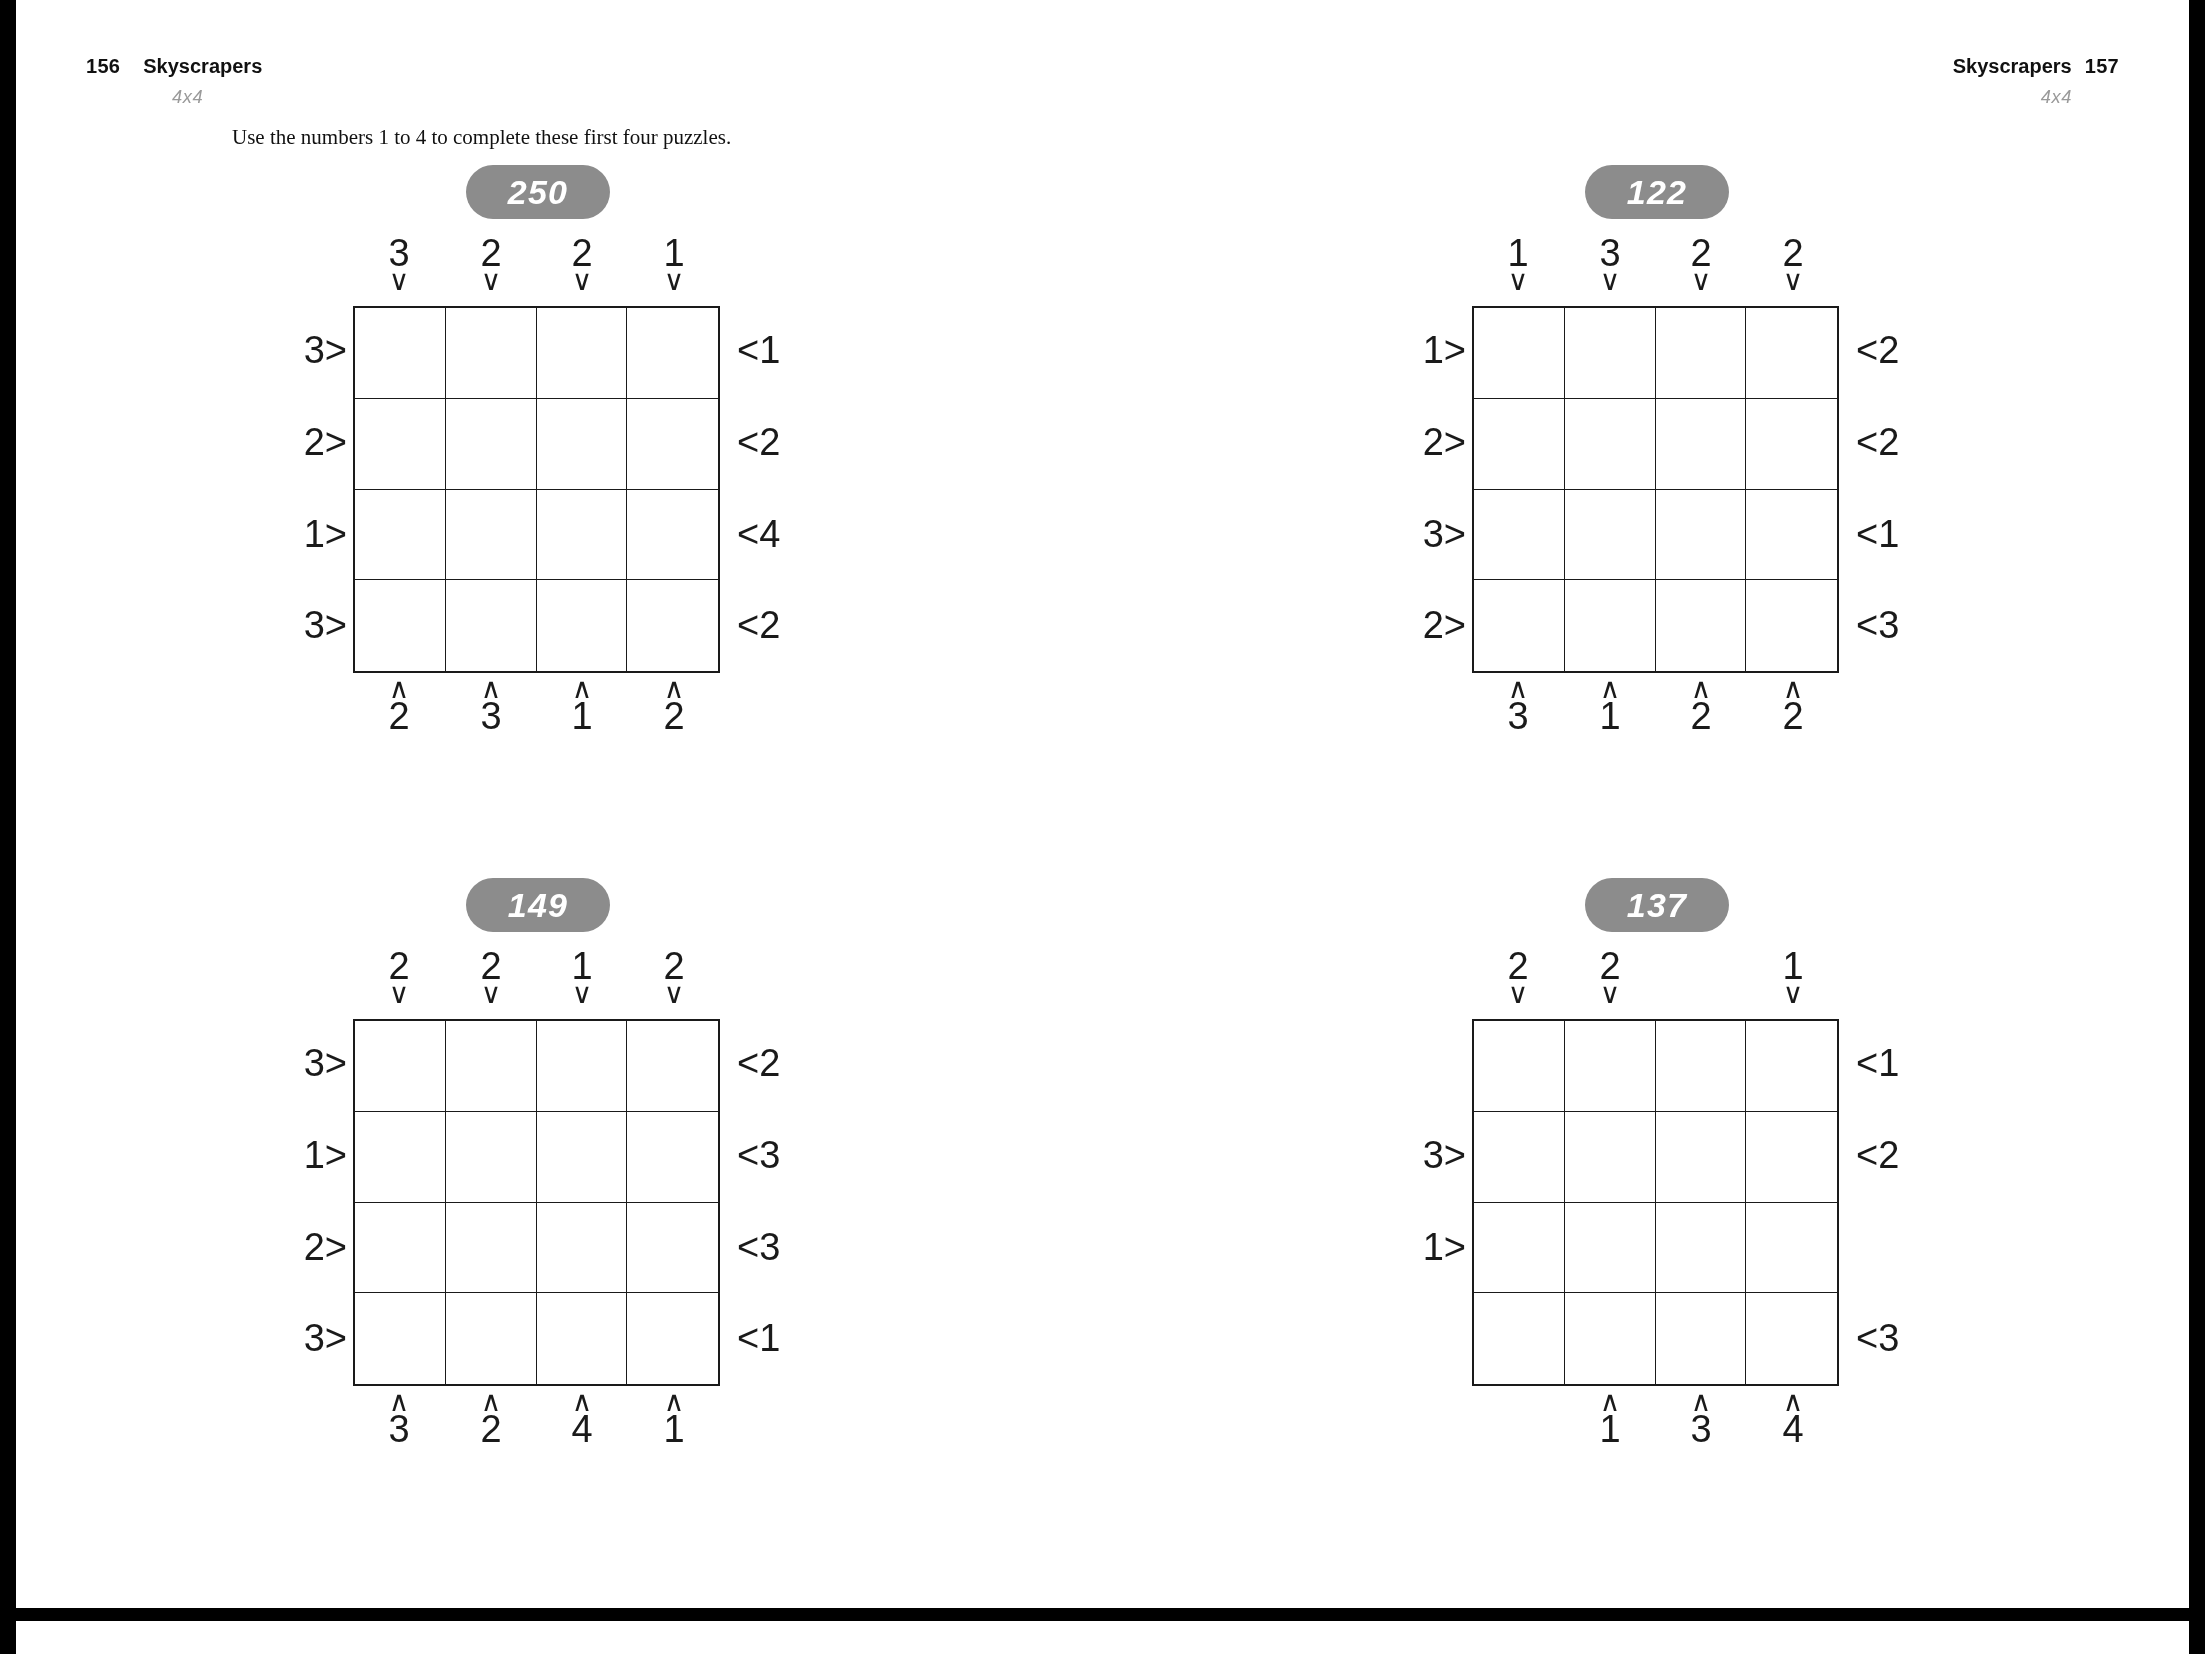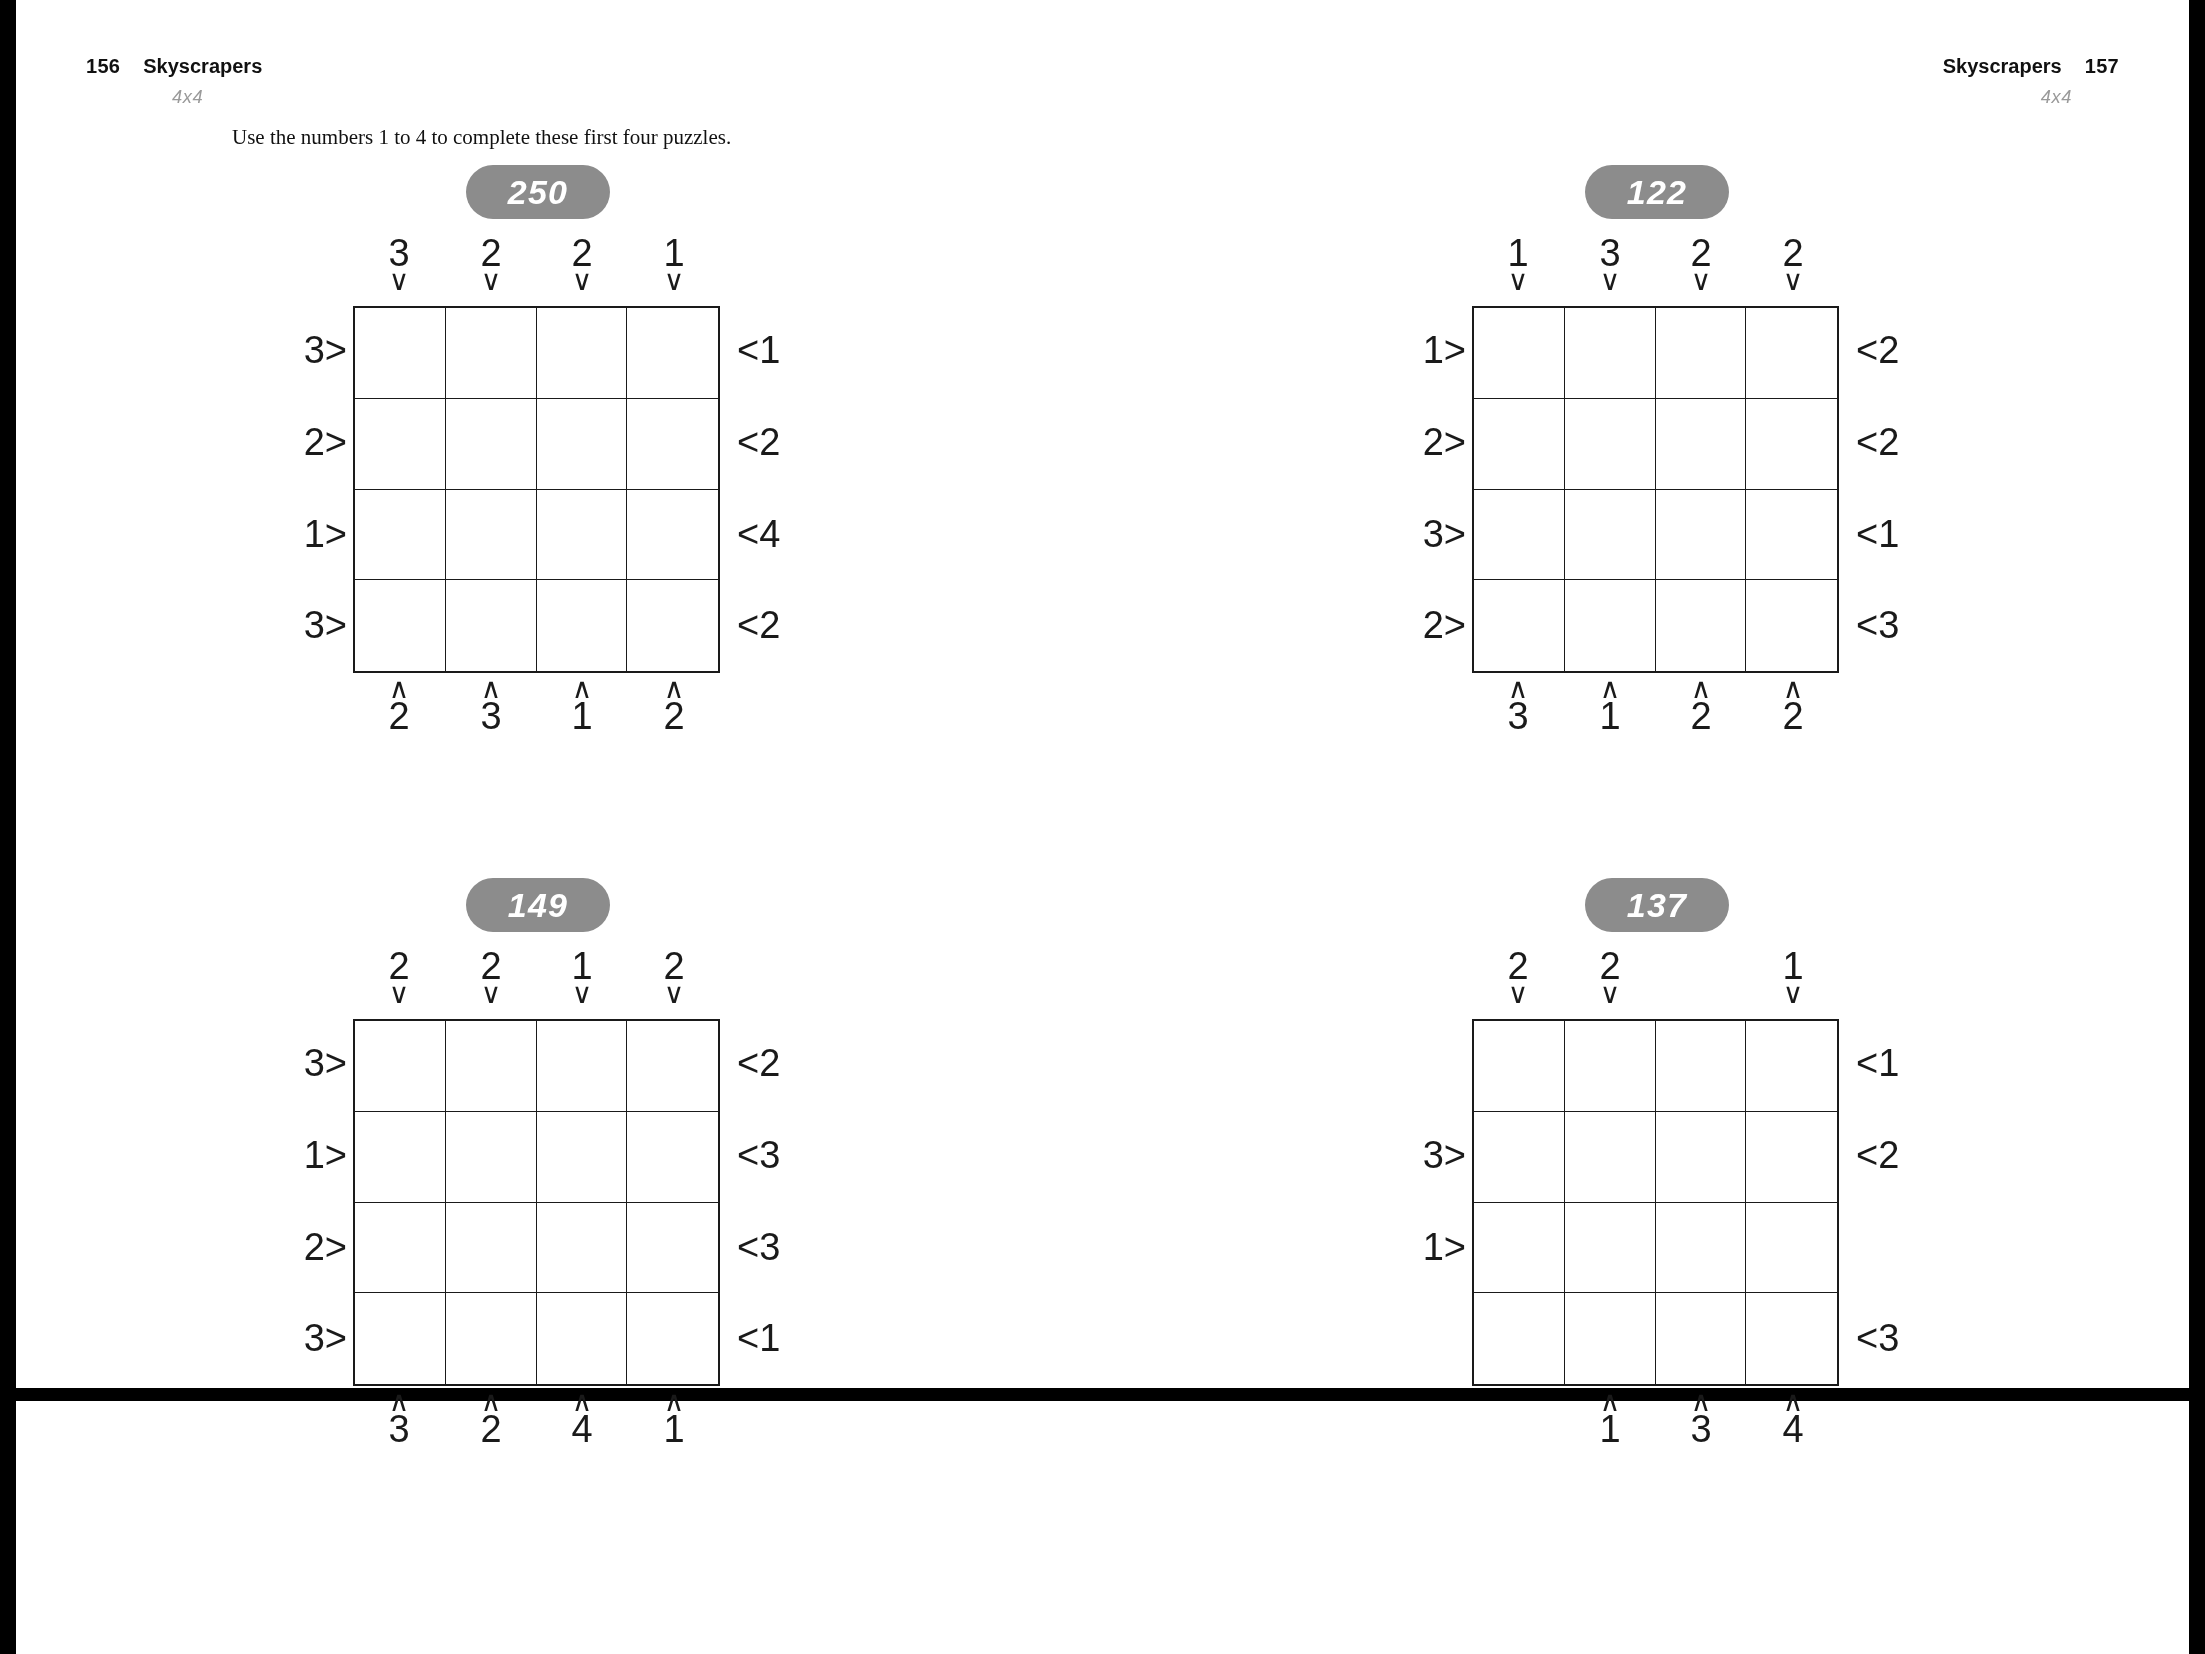--- a/index.html
+++ b/index.html
@@ -14,21 +14,21 @@
     color: #1a1a1a;
     position: relative;
     overflow: hidden;
   }
 
   
   .page {
     position: absolute;
     left: 0; top: 0;
     width: 2205px;
-    height: 1401px;
+    height: 1621px;
     background: #fff;
   }
   .black-bar-left {
     position: absolute;
     left: 0; top: 0;
     width: 16px;
     height: 1655px;
     background: #000;
   }
   .black-bar-right {
@@ -59,21 +59,21 @@
     font-weight: bold;
     letter-spacing: 0.3px;
     color: #111;
   }
   .hdr-title {
     font-size: 20px;
     font-weight: bold;
     color: #111;
   }
   .hdr-left .hdr-title { margin-left: 23px; }
-  .hdr-right .pg-num { margin-left: 23px; }
+  .hdr-right .pg-num { margin-left: 13px; }
   .hdr-sub {
     position: absolute;
     font-size: 18.3px;
     font-weight: normal;
     font-style: italic;
     color: #9a9a9a;
     letter-spacing: 0.6px;
   }
   .hdr-sub-left { left: 172px; top: 86px; }
   .hdr-sub-right { right: 133px; top: 86px; }

